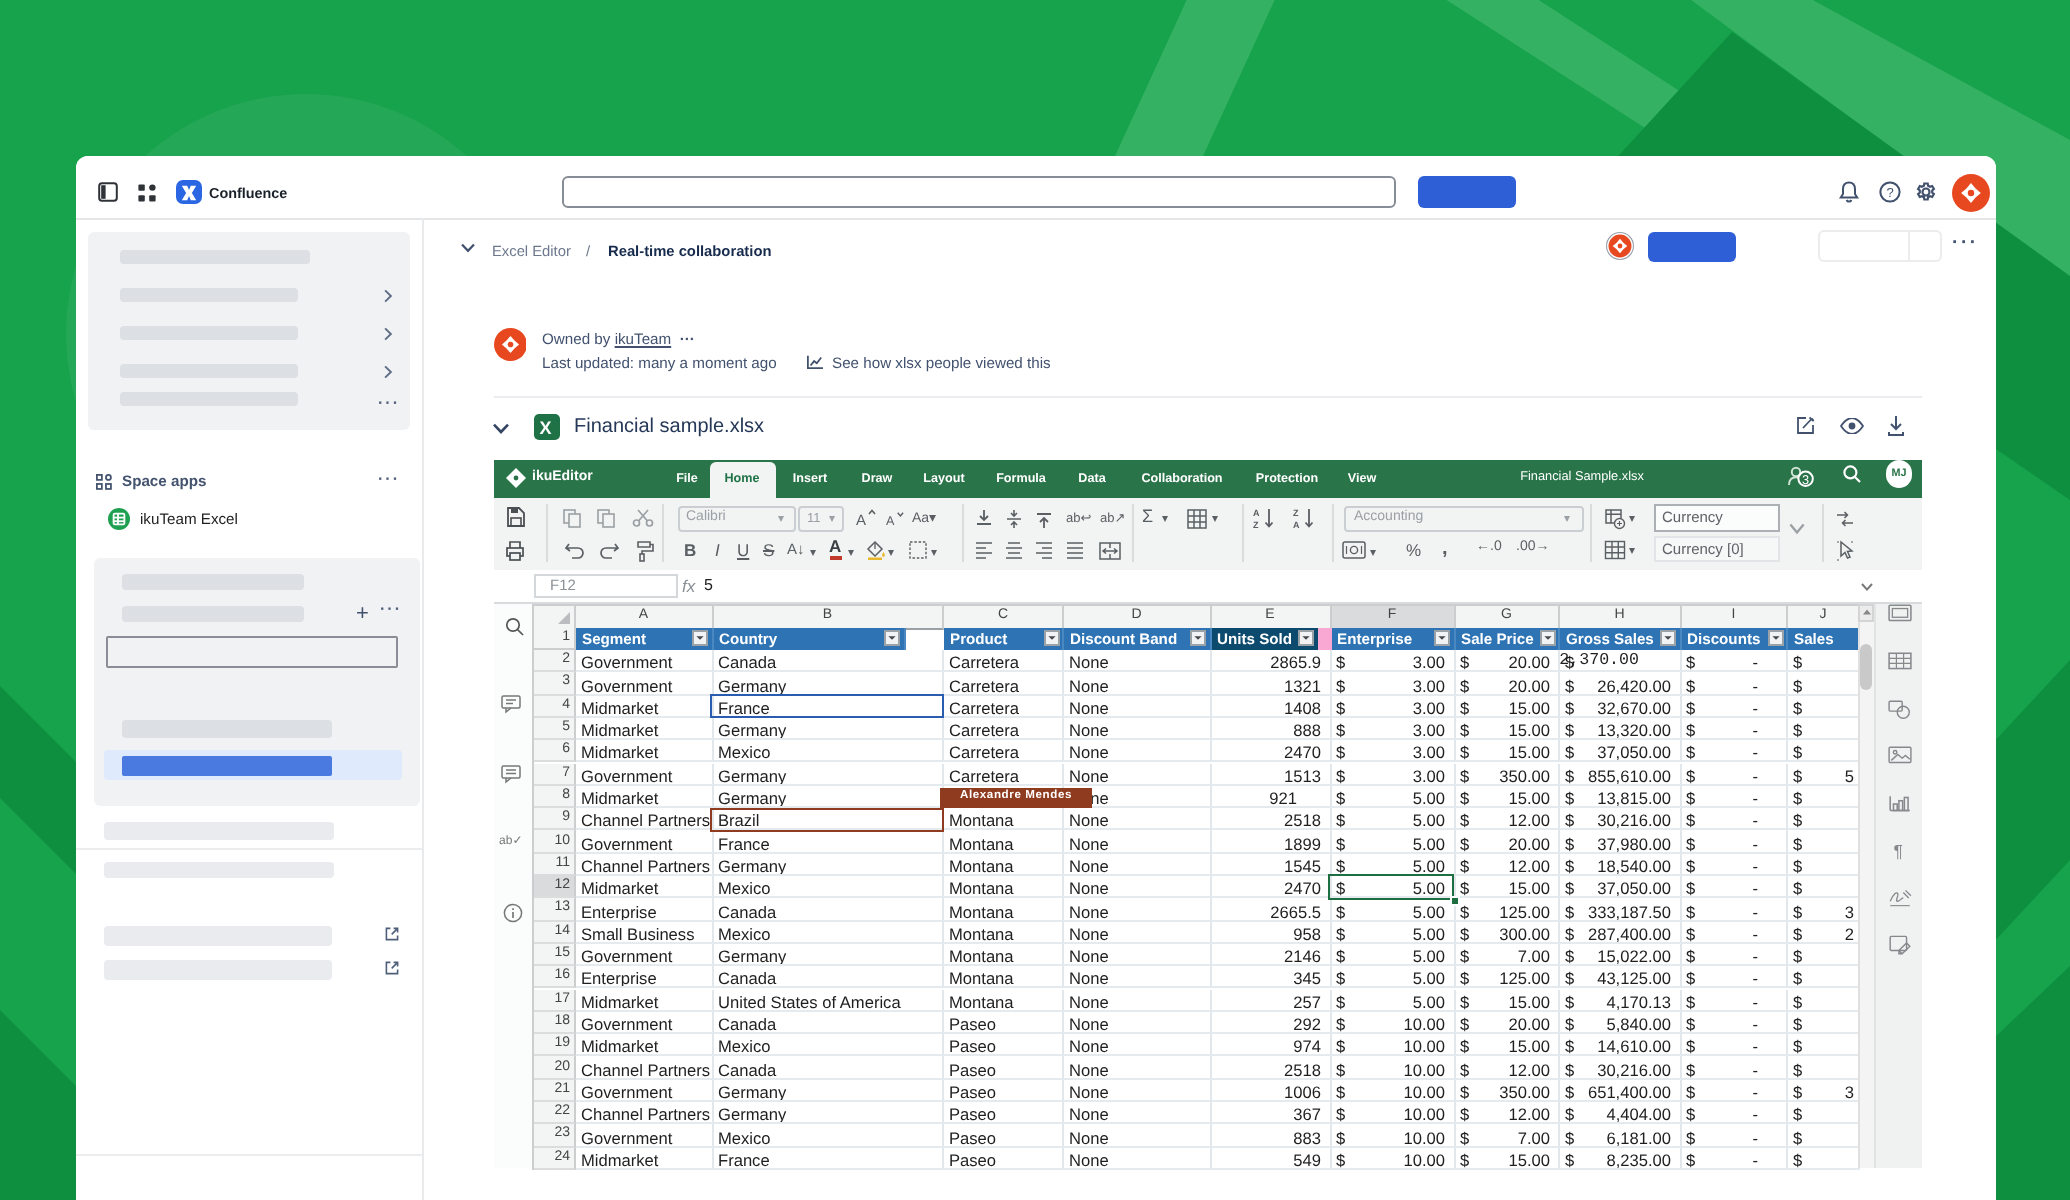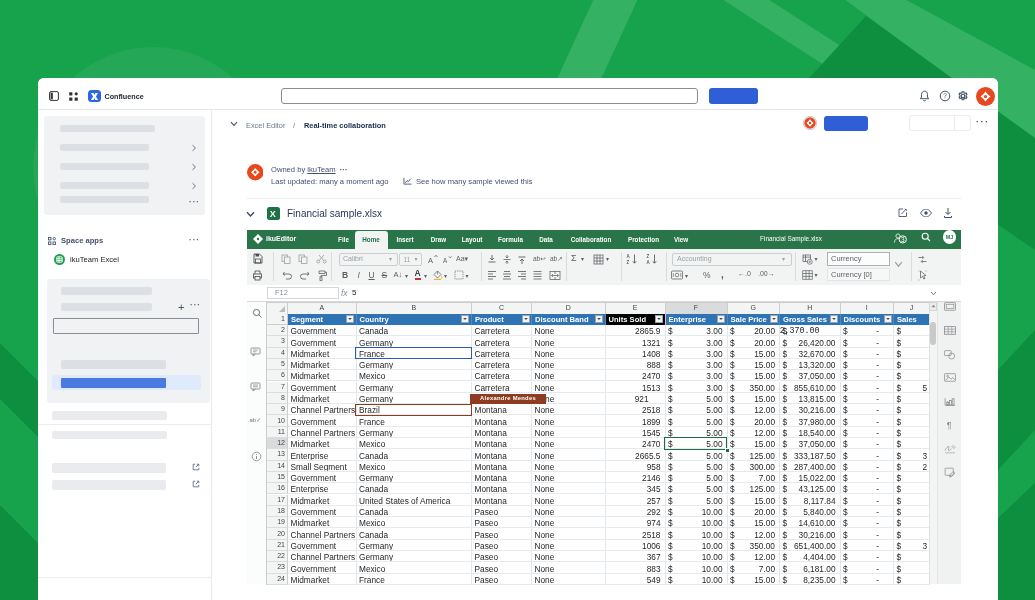--- a/index.html
+++ b/index.html
@@ -147,21 +147,21 @@
       <circle cx="10" cy="10" r="10" fill="#e8481f"></circle>
       <path d="M10 4.8 L12.4 7.6 L15.2 10 L12.4 12.4 L10 15.2 L7.6 12.4 L4.8 10 L7.6 7.6 Z" fill="#fff"></path>
       <circle cx="10" cy="10" r="1.7" fill="#e8481f"></circle>
     </svg>
     <div class="txt" style="left:271px;top:164.5px;font-size:7.6px;color:#42526e;">Owned by <span style="text-decoration:underline;">ikuTeam</span>&nbsp;&nbsp;<b>···</b></div>
     <div class="txt" style="left:271px;top:177px;font-size:7.6px;color:#42526e;">Last updated: many a moment ago</div>
     <svg class="abs" style="left:403px;top:177px" width="9" height="8" viewBox="0 0 10 9">
       <path d="M1 1 V8 H9.5" stroke="#42526e" stroke-width="1" fill="none"></path>
       <path d="M2.5 6.5 L4.5 4 L6 5.2 L8.5 2" stroke="#42526e" stroke-width="1" fill="none"></path>
     </svg>
-    <div class="txt" style="left:416px;top:177px;font-size:7.6px;color:#42526e;">See how many sample viewed this</div>
+    <div class="txt" style="left:416px;top:177px;font-size:7.6px;color:#42526e;">See how xlsx people viewed this</div>
     <div class="abs" style="left:247px;top:198.4px;width:714px;height:1px;background:#ebecef;"></div>
     <svg class="abs" style="left:246px;top:211px" width="9" height="7" viewBox="0 0 9 7">
       <path d="M1 1.3 L4.5 5 L8 1.3" fill="none" stroke="#344563" stroke-width="1.3"></path>
     </svg>
     <div class="abs" style="left:267.2px;top:207.3px;width:13px;height:13px;background:#1f7246;border-radius:2.5px;"></div>
     <div class="txt" style="left:269.8px;top:208.8px;font-size:9px;font-weight:bold;color:#fff;">X</div>
     <div class="txt" style="left:287px;top:208px;font-size:10px;font-weight:500;color:#253858;">Financial sample.xlsx</div>
     <svg class="abs" style="left:897px;top:207px" width="11" height="11" viewBox="0 0 22 22">
       <path d="M12 4 H4 V19 H19 V11" fill="none" stroke="#42526e" stroke-width="1.8"></path>
       <path d="M9 14 L18 4.5 M15.5 3.5 L19.5 7 L18 4.5" fill="none" stroke="#42526e" stroke-width="1.8"></path>
@@ -430,21 +430,21 @@
     <div class="abs" style="left:265.5px;top:313.5px;width:663.5px;height:11.5px;border-left:1px solid #cbcdce;box-sizing:content-box;">
       <div style="position:absolute;left:0;top:0;width:21.5px;height:11.5px;background:#f3f4f4;border-right:1px solid #cbcdce;border-bottom:1px solid #cbcdce;box-sizing:border-box;text-align:right;font-size:7px;color:#444;padding-right:2px;"><span style="position:relative;top:1.5px;">1</span></div>
       <div style="position:absolute;left:21.5px;top:0;width:68.5px;height:11.5px;background:#2e74b5;border-right:1px solid #4a88c2;box-sizing:border-box;overflow:hidden;font-size:7.6px;font-weight:bold;color:#fff;">
         <div style="position:absolute;right:1.2px;top:1.6px;width:8px;height:8px;background:#f0f2f3;border:1px solid #9aa1a7;box-sizing:border-box;">
           <svg width="6" height="6" viewBox="0 0 8 8" style="margin:0.4px auto;display:block">
             <path d="M1.6 2.8 L4 5.2 L6.4 2.8 Z" fill="#44494d"></path>
           </svg>
         </div>
         <span style="position:absolute;left:3px;top:1.2px;">Segment</span>
       </div>
-      <div style="position:absolute;left:90.0px;top:0;width:115px;height:11.5px;background:#2e74b5;border-right:1px solid #4a88c2;box-sizing:border-box;overflow:hidden;font-size:7.6px;font-weight:bold;color:#fff;">
+      <div style="position:absolute;left:90.0px;top:0;width:96px;height:11.5px;background:#2e74b5;border-right:1px solid #4a88c2;box-sizing:border-box;overflow:hidden;font-size:7.6px;font-weight:bold;color:#fff;">
         <div style="position:absolute;right:1.2px;top:1.6px;width:8px;height:8px;background:#f0f2f3;border:1px solid #9aa1a7;box-sizing:border-box;">
           <svg width="6" height="6" viewBox="0 0 8 8" style="margin:0.4px auto;display:block">
             <path d="M1.6 2.8 L4 5.2 L6.4 2.8 Z" fill="#44494d"></path>
           </svg>
         </div>
         <span style="position:absolute;left:3px;top:1.2px;">Country</span>
       </div>
       <div style="position:absolute;left:205.5px;top:0;width:60px;height:11.5px;background:#2e74b5;border-right:1px solid #4a88c2;box-sizing:border-box;overflow:hidden;font-size:7.6px;font-weight:bold;color:#fff;">
         <div style="position:absolute;right:1.2px;top:1.6px;width:8px;height:8px;background:#f0f2f3;border:1px solid #9aa1a7;box-sizing:border-box;">
           <svg width="6" height="6" viewBox="0 0 8 8" style="margin:0.4px auto;display:block">
@@ -454,21 +454,21 @@
         <span style="position:absolute;left:3px;top:1.2px;">Product</span>
       </div>
       <div style="position:absolute;left:265.5px;top:0;width:73.5px;height:11.5px;background:#2e74b5;border-right:1px solid #4a88c2;box-sizing:border-box;overflow:hidden;font-size:7.6px;font-weight:bold;color:#fff;">
         <div style="position:absolute;right:1.2px;top:1.6px;width:8px;height:8px;background:#f0f2f3;border:1px solid #9aa1a7;box-sizing:border-box;">
           <svg width="6" height="6" viewBox="0 0 8 8" style="margin:0.4px auto;display:block">
             <path d="M1.6 2.8 L4 5.2 L6.4 2.8 Z" fill="#44494d"></path>
           </svg>
         </div>
         <span style="position:absolute;left:3px;top:1.2px;">Discount Band</span>
       </div>
-      <div style="position:absolute;left:339.0px;top:0;width:60px;height:11.5px;background:#000000;border-right:1px solid #f9a8d4;box-sizing:border-box;overflow:hidden;font-size:7.6px;font-weight:bold;color:#fff;">
+      <div style="position:absolute;left:339.0px;top:0;width:60px;height:11.5px;background:#0c4a6e;border-right:7px solid #f9a8d4;box-sizing:border-box;overflow:hidden;font-size:7.6px;font-weight:bold;color:#fff;">
         <div style="position:absolute;right:1.2px;top:1.6px;width:8px;height:8px;background:#f0f2f3;border:1px solid #9aa1a7;box-sizing:border-box;">
           <svg width="6" height="6" viewBox="0 0 8 8" style="margin:0.4px auto;display:block">
             <path d="M1.6 2.8 L4 5.2 L6.4 2.8 Z" fill="#44494d"></path>
           </svg>
         </div>
         <span style="position:absolute;left:3px;top:1.2px;">Units Sold</span>
       </div>
       <div style="position:absolute;left:399.0px;top:0;width:62px;height:11.5px;background:#2e74b5;border-right:1px solid #4a88c2;box-sizing:border-box;overflow:hidden;font-size:7.6px;font-weight:bold;color:#fff;">
         <div style="position:absolute;right:1.2px;top:1.6px;width:8px;height:8px;background:#f0f2f3;border:1px solid #9aa1a7;box-sizing:border-box;">
           <svg width="6" height="6" viewBox="0 0 8 8" style="margin:0.4px auto;display:block">
@@ -933,21 +933,21 @@
       <div style="position:absolute;left:574.0px;top:124.30000000000001px;width:53.5px;height:11.3px;border-right:1px solid #e2e7ec;border-bottom:1px solid #e5eaef;box-sizing:border-box;overflow:hidden;font-size:8.3px;color:#1f1f1f;">
         <span style="position:absolute;left:2.5px;top:1.3px;">$</span>
         <span style="position:absolute;right:14px;top:1.3px;">-</span>
       </div>
       <div style="position:absolute;left:627.5px;top:124.30000000000001px;width:36px;height:11.3px;border-right:1px solid #e2e7ec;border-bottom:1px solid #e5eaef;box-sizing:border-box;overflow:hidden;font-size:8.3px;color:#1f1f1f;">
         <span style="position:absolute;left:2.5px;top:1.3px;">$</span>
         <span style="position:absolute;right:2px;top:1.3px;">3</span>
       </div>
       <div style="position:absolute;left:0;top:135.60000000000002px;width:21.5px;height:11.3px;background:#f3f4f4;border-right:1px solid #cbcdce;border-bottom:1px solid #dadcdd;box-sizing:border-box;text-align:right;font-size:7px;color:#444;padding-right:2px;"><span style="position:relative;top:1.2px;">14</span></div>
       <div style="position:absolute;left:21.5px;top:135.60000000000002px;width:68.5px;height:11.3px;border-right:1px solid #e2e7ec;border-bottom:1px solid #e5eaef;box-sizing:border-box;overflow:hidden;font-size:8.3px;color:#1f1f1f;">
-        <span style="position:absolute;left:2.5px;top:1.3px;white-space:nowrap;">Small Segment</span>
+        <span style="position:absolute;left:2.5px;top:1.3px;white-space:nowrap;">Small Business</span>
       </div>
       <div style="position:absolute;left:90.0px;top:135.60000000000002px;width:115.5px;height:11.3px;border-right:1px solid #e2e7ec;border-bottom:1px solid #e5eaef;box-sizing:border-box;overflow:hidden;font-size:8.3px;color:#1f1f1f;">
         <span style="position:absolute;left:2.5px;top:1.3px;white-space:nowrap;">Mexico</span>
       </div>
       <div style="position:absolute;left:205.5px;top:135.60000000000002px;width:60px;height:11.3px;border-right:1px solid #e2e7ec;border-bottom:1px solid #e5eaef;box-sizing:border-box;overflow:hidden;font-size:8.3px;color:#1f1f1f;">
         <span style="position:absolute;left:2.5px;top:1.3px;white-space:nowrap;">Montana</span>
       </div>
       <div style="position:absolute;left:265.5px;top:135.60000000000002px;width:73.5px;height:11.3px;border-right:1px solid #e2e7ec;border-bottom:1px solid #e5eaef;box-sizing:border-box;overflow:hidden;font-size:8.3px;color:#1f1f1f;">
         <span style="position:absolute;left:2.5px;top:1.3px;white-space:nowrap;">None</span>
       </div>
@@ -1065,21 +1065,21 @@
       <div style="position:absolute;left:399.0px;top:169.5px;width:62px;height:11.3px;border-right:1px solid #e2e7ec;border-bottom:1px solid #e5eaef;box-sizing:border-box;overflow:hidden;font-size:8.3px;color:#1f1f1f;">
         <span style="position:absolute;left:2.5px;top:1.3px;">$</span>
         <span style="position:absolute;right:4px;top:1.3px;">5.00</span>
       </div>
       <div style="position:absolute;left:461.0px;top:169.5px;width:52.5px;height:11.3px;border-right:1px solid #e2e7ec;border-bottom:1px solid #e5eaef;box-sizing:border-box;overflow:hidden;font-size:8.3px;color:#1f1f1f;">
         <span style="position:absolute;left:2.5px;top:1.3px;">$</span>
         <span style="position:absolute;right:4px;top:1.3px;">15.00</span>
       </div>
       <div style="position:absolute;left:513.5px;top:169.5px;width:60.5px;height:11.3px;border-right:1px solid #e2e7ec;border-bottom:1px solid #e5eaef;box-sizing:border-box;overflow:hidden;font-size:8.3px;color:#1f1f1f;">
         <span style="position:absolute;left:2.5px;top:1.3px;">$</span>
-        <span style="position:absolute;right:4px;top:1.3px;">8,117.84</span>
+        <span style="position:absolute;right:4px;top:1.3px;">4,170.13</span>
       </div>
       <div style="position:absolute;left:574.0px;top:169.5px;width:53.5px;height:11.3px;border-right:1px solid #e2e7ec;border-bottom:1px solid #e5eaef;box-sizing:border-box;overflow:hidden;font-size:8.3px;color:#1f1f1f;">
         <span style="position:absolute;left:2.5px;top:1.3px;">$</span>
         <span style="position:absolute;right:14px;top:1.3px;">-</span>
       </div>
       <div style="position:absolute;left:627.5px;top:169.5px;width:36px;height:11.3px;border-right:1px solid #e2e7ec;border-bottom:1px solid #e5eaef;box-sizing:border-box;overflow:hidden;font-size:8.3px;color:#1f1f1f;">
         <span style="position:absolute;left:2.5px;top:1.3px;">$</span>
         <span style="position:absolute;right:2px;top:1.3px;"></span>
       </div>
       <div style="position:absolute;left:0;top:180.8px;width:21.5px;height:11.3px;background:#f3f4f4;border-right:1px solid #cbcdce;border-bottom:1px solid #dadcdd;box-sizing:border-box;text-align:right;font-size:7px;color:#444;padding-right:2px;"><span style="position:relative;top:1.2px;">18</span></div>

